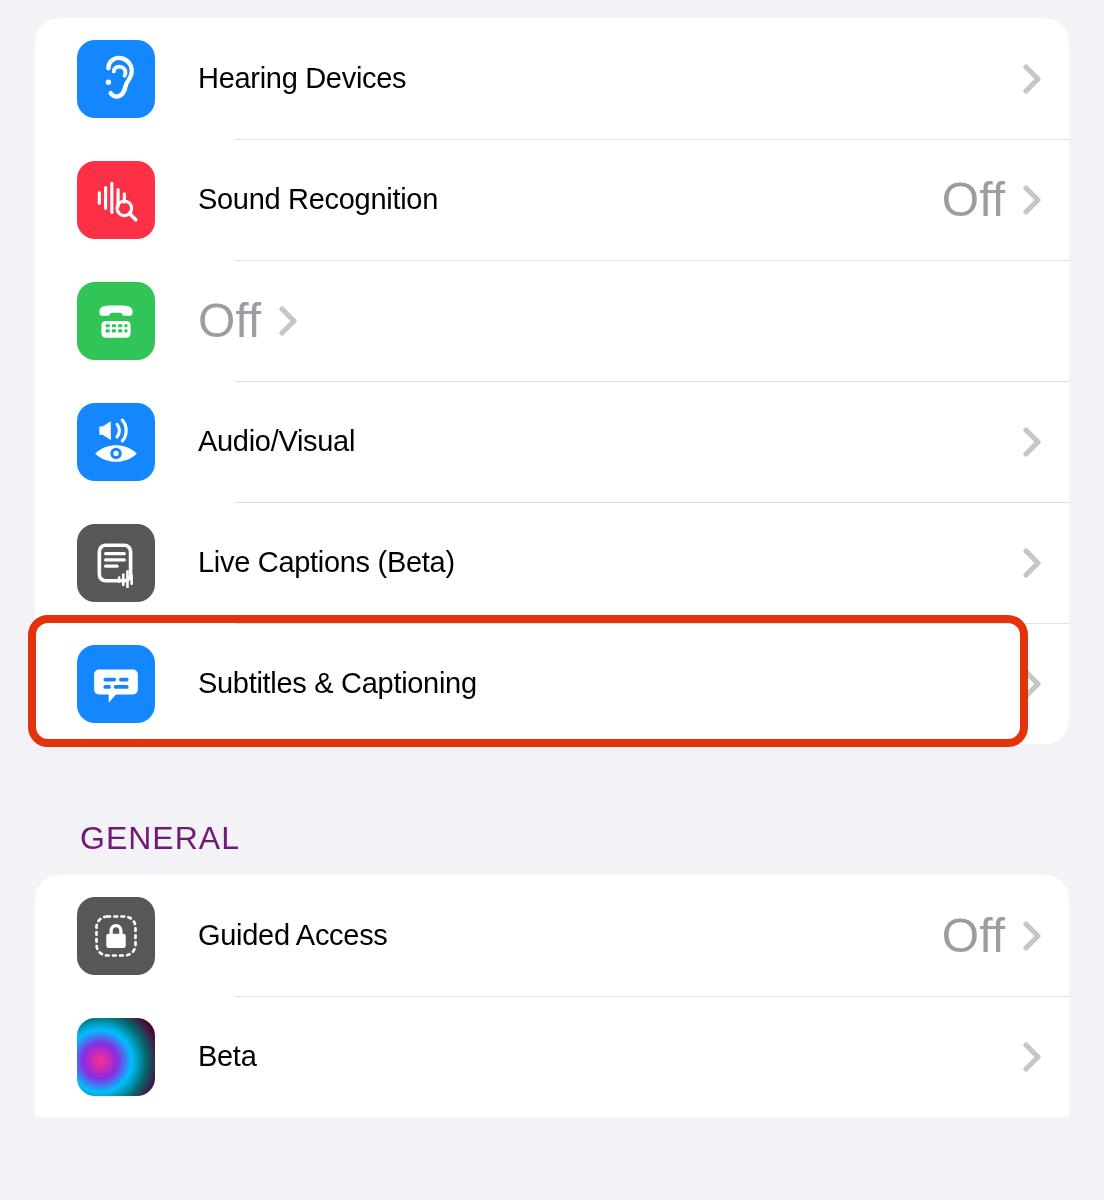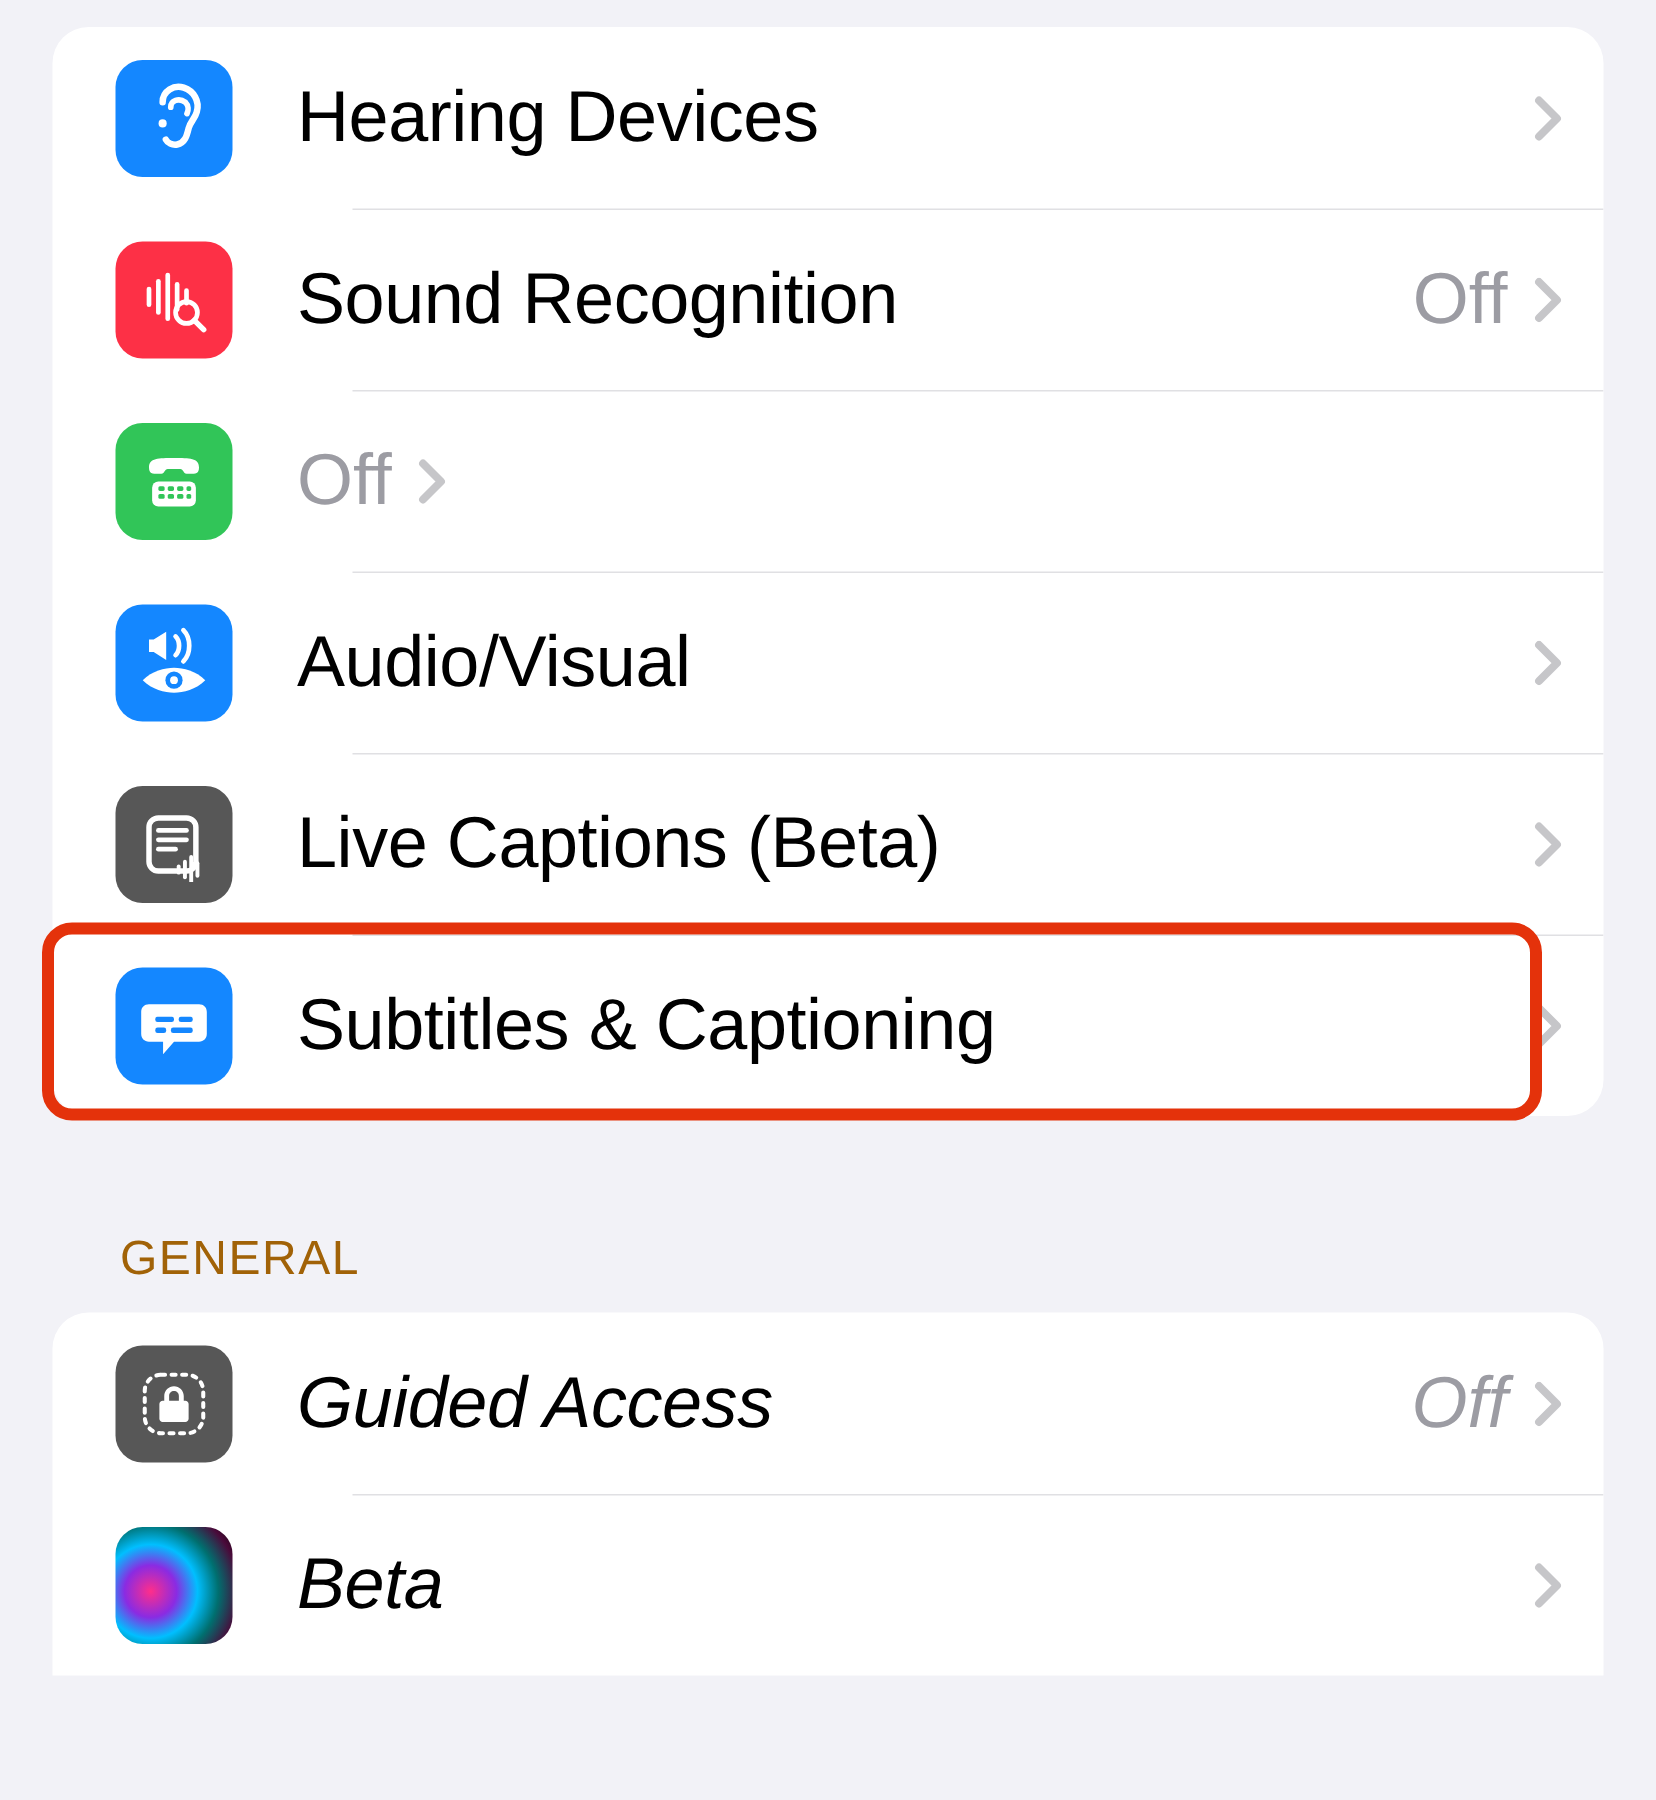--- a/index.html
+++ b/index.html
@@ -38,38 +38,38 @@
     width: 78px;
     height: 78px;
     border-radius: 18px;
     margin-right: 43px;
     display: flex;
     align-items: center;
     justify-content: center;
     flex-shrink: 0;
   }
   .label {
-    font-size: 48px;
+    font-size: 29px;
     color: #000;
     flex: 1;
     letter-spacing: -0.3px;
   }
   .value {
     font-size: 48px;
     color: #9c9ca3;
     margin-right: 18px;
   }
   .chevron {
     width: 18px;
     height: 30px;
     flex-shrink: 0;
   }
   .section-header {
     font-size: 32px;
-    color: #a16207;
+    color: #701a75;
     letter-spacing: 1px;
     margin: 76px 0 0 80px;
     text-transform: uppercase;
   }
   .highlight {
     position: absolute;
     border: 8px solid #e4320b;
     border-radius: 20px;
     pointer-events: none;
     left: 28px;
@@ -199,21 +199,21 @@
     <div class="label">Subtitles &amp; Captioning</div>
     <svg class="chevron" viewBox="0 0 12 20">
         <path fill="none" stroke="#c6c6c9" stroke-width="3.5" stroke-linecap="round" stroke-linejoin="round" d="M2 2l8 8-8 8"></path>
       </svg>
   </div>
 
 </div>
 
 <div class="section-header">GENERAL</div>
 
-<div class="group" style="margin-top:18px; border-bottom-left-radius:0; border-bottom-right-radius:0;font-style:italic;">
+<div class="group" style="margin-top:18px; border-bottom-left-radius:0; border-bottom-right-radius:0;">
 
   <div class="row">
     <div class="icon-box" style="background:#575757">
       <svg viewBox="0 0 48 48" width="52" height="52">
         <rect x="6" y="6" width="36" height="36" rx="10" fill="none" stroke="#fff" stroke-width="2.5" stroke-dasharray="2.5 4" stroke-linecap="round"></rect>
         <path fill="#fff" d="M18 22v-3c0-3.3 2.7-6 6-6s6 2.7 6 6v3h1c1 0 2 1 2 2v9c0 1-1 2-2 2H17c-1 0-2-1-2-2v-9c0-1 1-2 2-2h1zm3 0h6v-3c0-1.7-1.3-3-3-3s-3 1.3-3 3v3z"></path>
       </svg>
     </div>
     <div class="label">Guided Access</div>
     <div class="value">Off</div>

